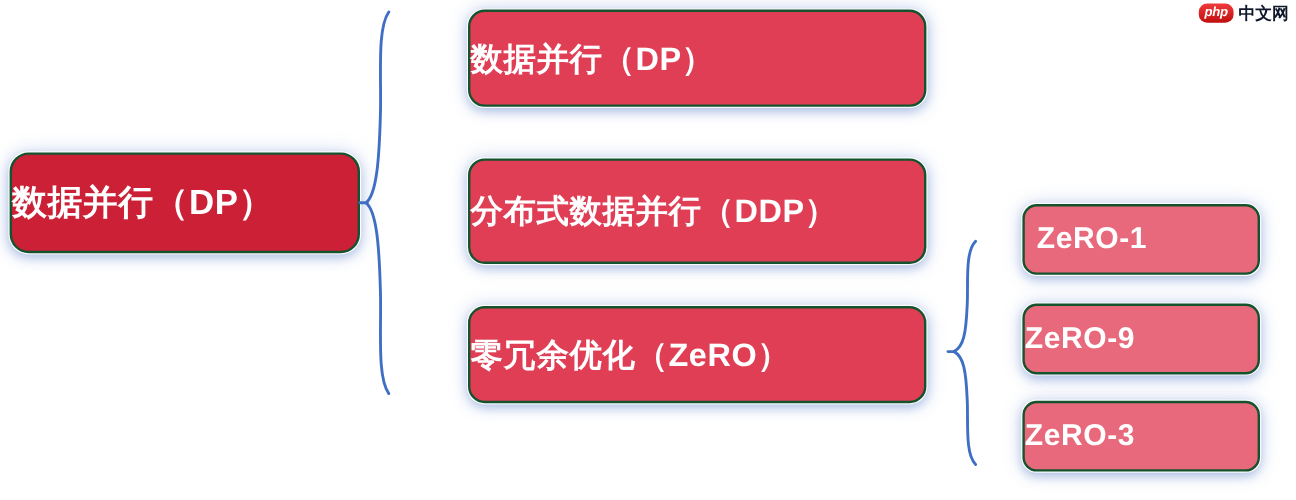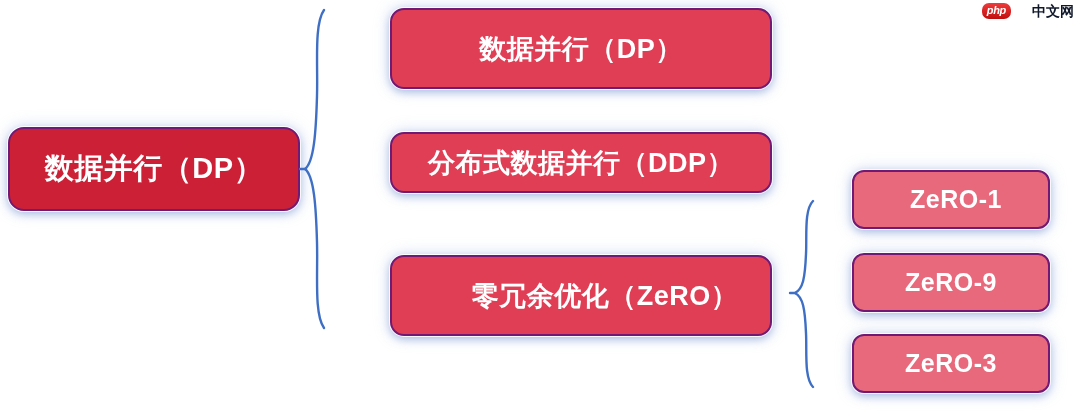--- a/index.html
+++ b/index.html
@@ -16,28 +16,27 @@
     height: 417px;
     background: #ffffff;
     overflow: hidden;
   }
 
   
   .node {
     position: absolute;
     display: flex;
     align-items: center;
-    justify-content: center;
     box-sizing: border-box;
     color: #ffffff;
     font-weight: bold;
     text-align: center;
     letter-spacing: 0.5px;
     white-space: nowrap;
-    border: 2px solid #701a75;
+    border: 2px solid #14532d;
     border-radius: 14px;
     box-shadow:
       0 0 0 1px rgba(255,255,255,0.9),
       0 3px 9px rgba(120,150,210,0.55),
       0 0 16px rgba(150,175,225,0.45);
   }
 
   .node-root {
     background: #cb2036;
     border-radius: 16px;
@@ -58,21 +57,21 @@
     position: absolute;
     pointer-events: none;
   }
   .brace svg { display: block; overflow: visible; }
 
   
   .watermark {
     position: absolute;
     display: flex;
     align-items: center;
-    gap: 21px;
+    gap: 4px;
     user-select: none;
   }
   .wm-badge {
     display: inline-flex;
     align-items: center;
     justify-content: center;
     background: linear-gradient(#ef3b3b, #c00d0d);
     color: #ffffff;
     font-size: 11px;
     font-weight: bold;
@@ -106,25 +105,25 @@
                  C14,172 16,202 17,238 C18,270 14,310 24,324"></path>
         <path d="M0,165 L6,165"></path>
       </g>
     </svg>
   </div>
 
   <div class="node node-mid" style="left:390px; top:8px; width:382px; height:81px;">
     <span>数据并行（DP）</span>
   </div>
 
-  <div class="node node-mid" style="left:390px; top:132px; width:382px; height:61px;">
+  <div class="node node-mid" style="left:390px; top:132px; width:382px; height:88px;">
     <span>分布式数据并行（DDP）</span>
   </div>
 
-  <div class="node node-mid" style="left:390px; top:255px; width:382px; height:81px;padding-left:48px;">
+  <div class="node node-mid" style="left:390px; top:255px; width:382px; height:81px;">
     <span>零冗余优化（ZeRO）</span>
   </div>
 
   <div class="brace" style="left:790px; top:196px; width:28px; height:196px;">
     <svg width="28" height="196" viewBox="0 0 28 196">
       <g fill="none" stroke="#3f6fc4" stroke-width="2.4" stroke-linecap="round" stroke-linejoin="round">
         <path d="M23,5 C14,14 17,40 16,58 C15,82 13,93 5,97
                  C13,101 15,113 16,137 C17,155 14,182 23,191"></path>
         <path d="M0,97 L6,97"></path>
       </g>

